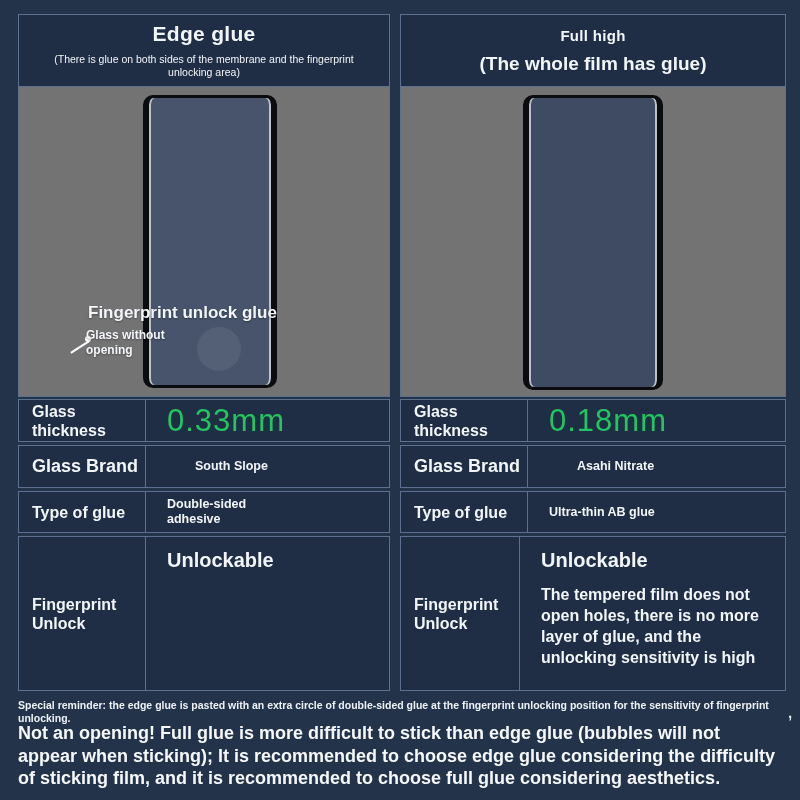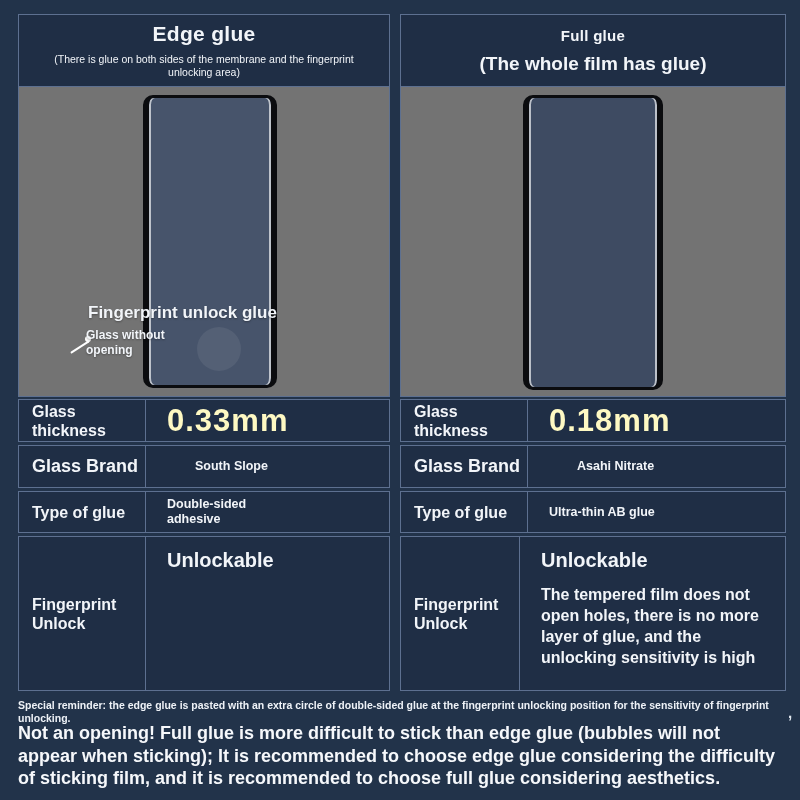--- a/index.html
+++ b/index.html
@@ -70,21 +70,21 @@
   }
   .row .value-cell{
     flex:1;box-sizing:border-box;display:flex;flex-direction:column;justify-content:center;
     padding-left:21px;padding-right:8px;font-weight:bold;
   }
   .row-thickness{height:43px;}
   .row-brand{height:43px;gap:28px;}
   .row-glue{height:42px;}
   .row-fp{height:155px;}
   .row-brand .label-cell{font-size:18px;}
-  .value-big{font-size:31px;font-weight:bold;letter-spacing:1px;color:#fef9c3;}
+  .value-big{font-size:31px;font-weight:normal;letter-spacing:1px;color:#22c55e;}
   .value-small{font-size:12.5px;line-height:15px;}
   .row-fp .label-cell{font-size:16px;}
   .row-fp .value-cell{justify-content:flex-start;padding-top:12px;}
   .fp-heading{font-size:20px;margin-bottom:12px;}
   .fp-text-left{font-size:14px;line-height:17.5px;width:232px;}
   .fp-text-right{font-size:16px;line-height:21px;width:236px;}
 
   .reminder{
     position:absolute;left:18px;top:699px;width:756px;
     font-size:10.5px;font-weight:bold;line-height:12.5px;color:#eef2f7;
@@ -141,21 +141,21 @@
         </div>
       <div class="value-cell">
         <div class="fp-heading">Unlockable</div>
       </div>
     </div>
   </div>
 </div>
 
 <div class="col col-right">
   <div class="header-box">
-    <div class="title">Full glue</div>
+    <div class="title">Full high</div>
     <div class="subtitle">(The whole film has glue)</div>
   </div>
 
   <div class="phone-box">
     <div class="glass glass-right"></div>
   </div>
 
   <div class="rows">
     <div class="row row-thickness">
       <div class="label-cell">Glass thickness</div>

